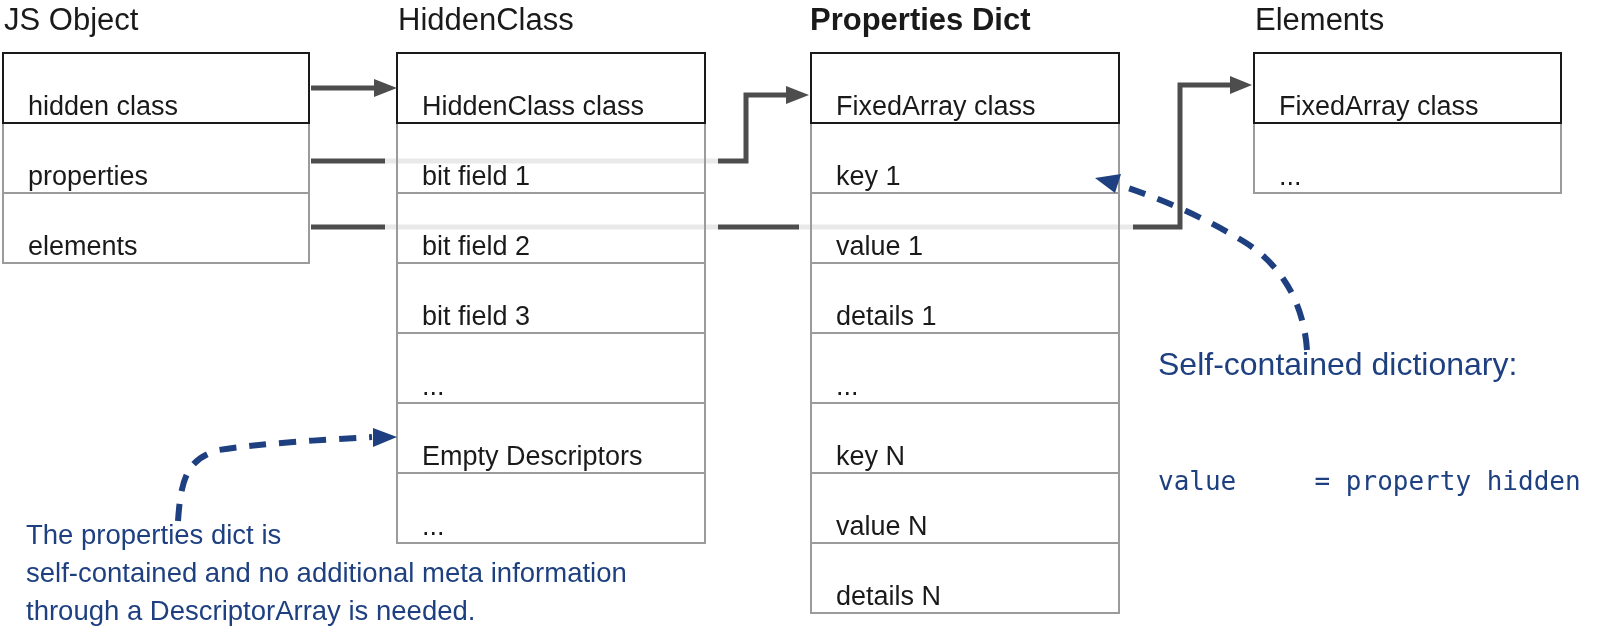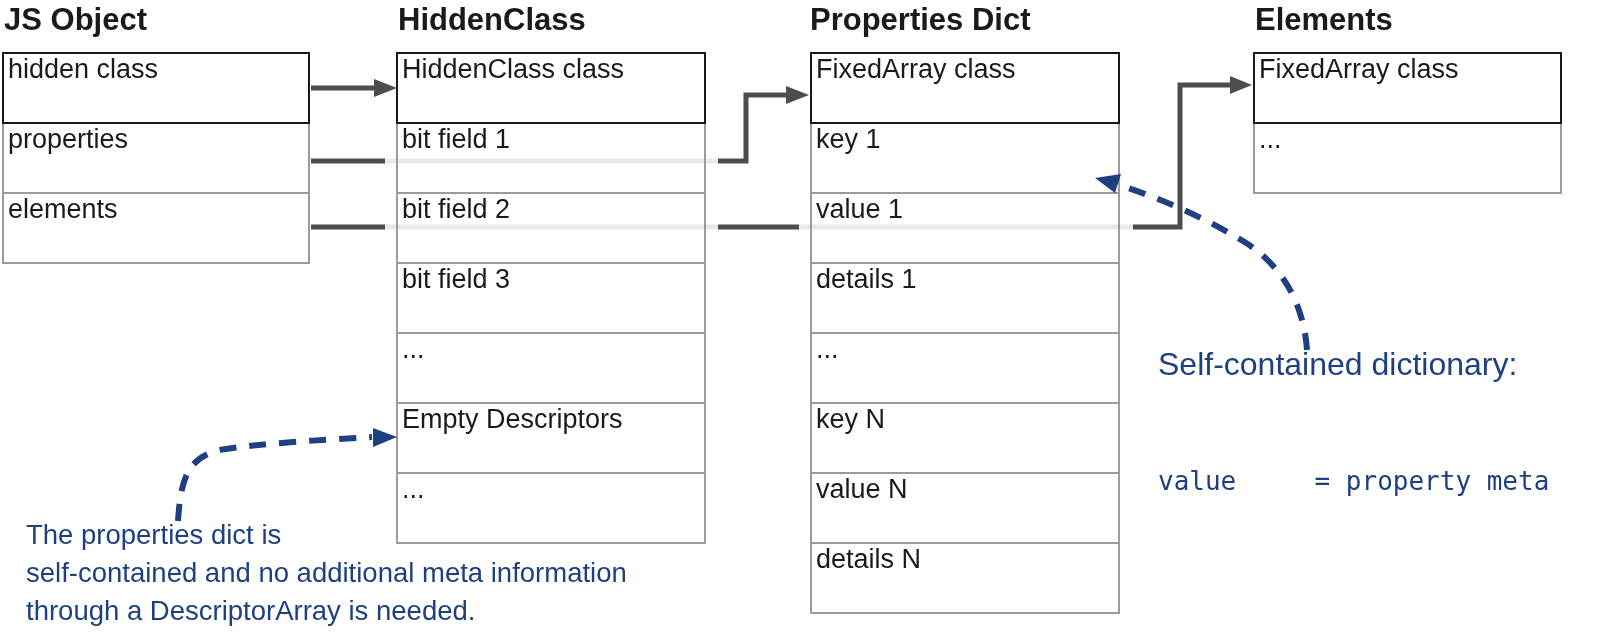--- a/index.html
+++ b/index.html
@@ -10,29 +10,29 @@
     color:var(--text,#1a1a1a);
   }
   svg.layer{position:absolute;left:0;top:0;pointer-events:none;}
   #under{z-index:1;}
   #tables{position:absolute;left:0;top:0;width:1600px;height:636px;z-index:2;}
   #over{z-index:4;}
   #notes{position:absolute;left:0;top:0;width:1600px;height:636px;z-index:5;}
 
   .col-title{
     position:absolute;top:0;height:42px;font-size:31px;line-height:40px;
-    font-weight:700;white-space:nowrap;
+    font-weight:400;white-space:nowrap;
   }
   .col-title.bold{font-weight:700;}
 
   .tbl{position:absolute;top:52px;}
   .tbl .row{
     position:absolute;left:0;right:0;height:72px;box-sizing:border-box;
     border:2px solid var(--border-gray,#9b9b9b);
-    display:flex;align-items:flex-start;padding-left:4px;
+    display:flex;align-items:flex-end;padding-left:24px;
     font-size:27px;white-space:nowrap;background:transparent;
   }
   .tbl .row.hdr{border:2px solid var(--border-dark,#1a1a1a);z-index:2;}
   .row:nth-of-type(1){top:0;}
   .row:nth-of-type(2){top:70px;}
   .row:nth-of-type(3){top:140px;}
   .row:nth-of-type(4){top:210px;}
   .row:nth-of-type(5){top:280px;}
   .row:nth-of-type(6){top:350px;}
   .row:nth-of-type(7){top:420px;}
@@ -214,19 +214,19 @@
 
 <div id="notes">
   <div class="note-left">
     <div>The properties dict is</div>
     <div>self-contained and no additional meta information</div>
     <div>through a DescriptorArray is needed.</div>
   </div>
   <div class="note-right">
     <div class="heading">Self-contained dictionary:</div>
     <div class="code">
-      <div>value     = property meta</div>
+      <div>value     = property hidden</div>
       
       
       
     </div>
   </div>
 </div>
 
 </body></html>

